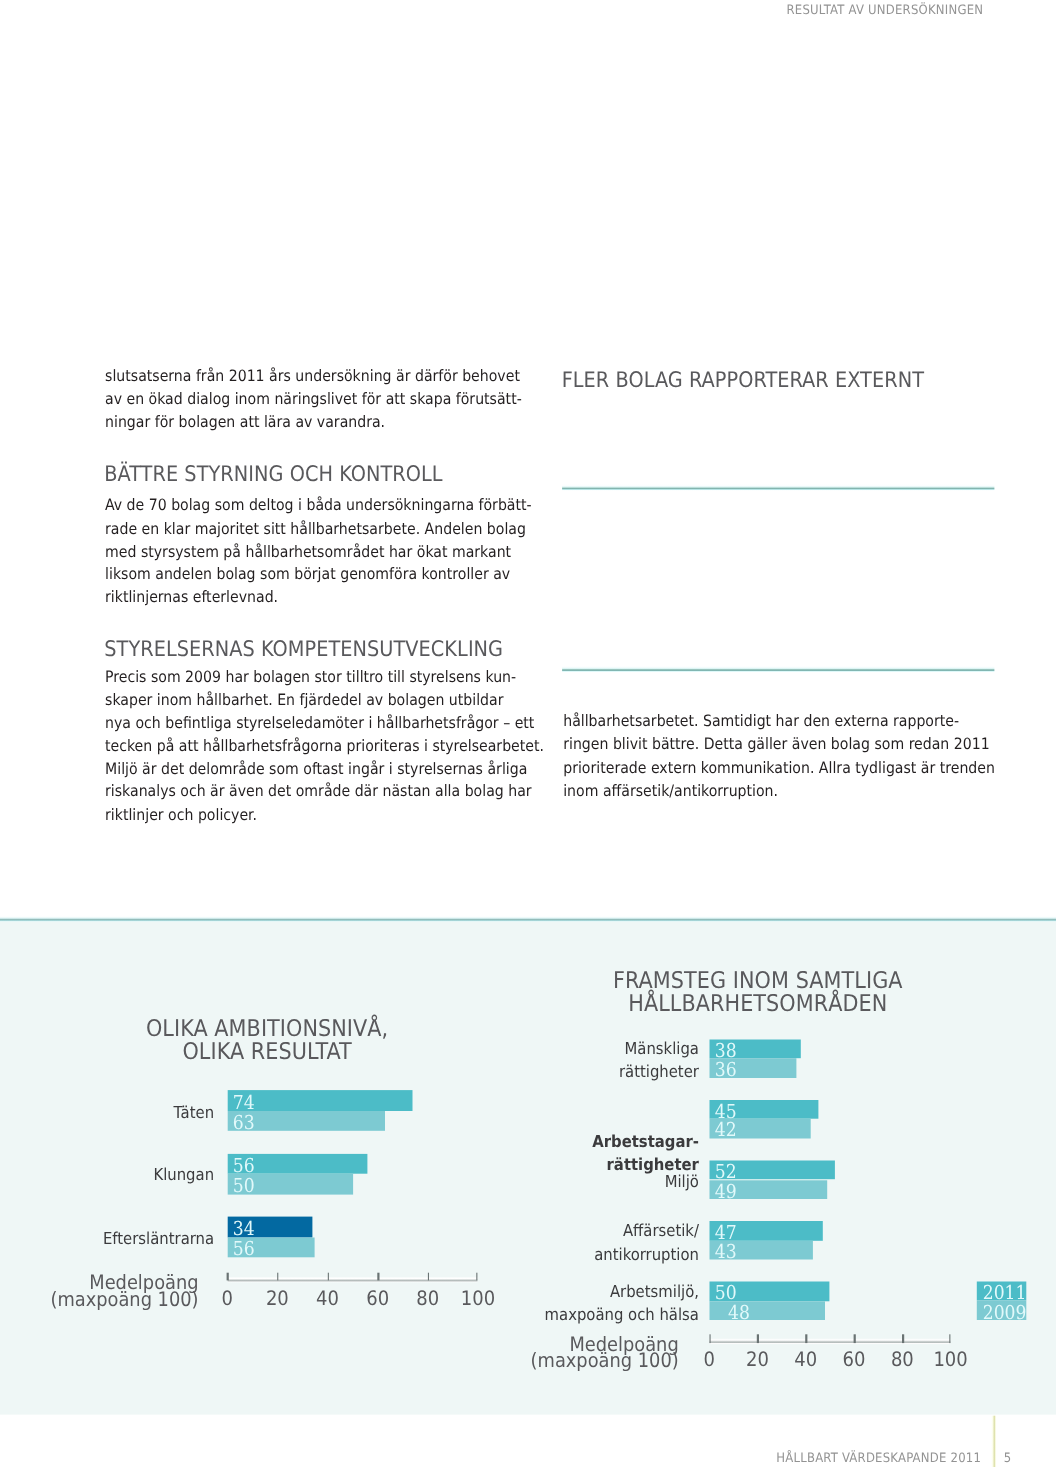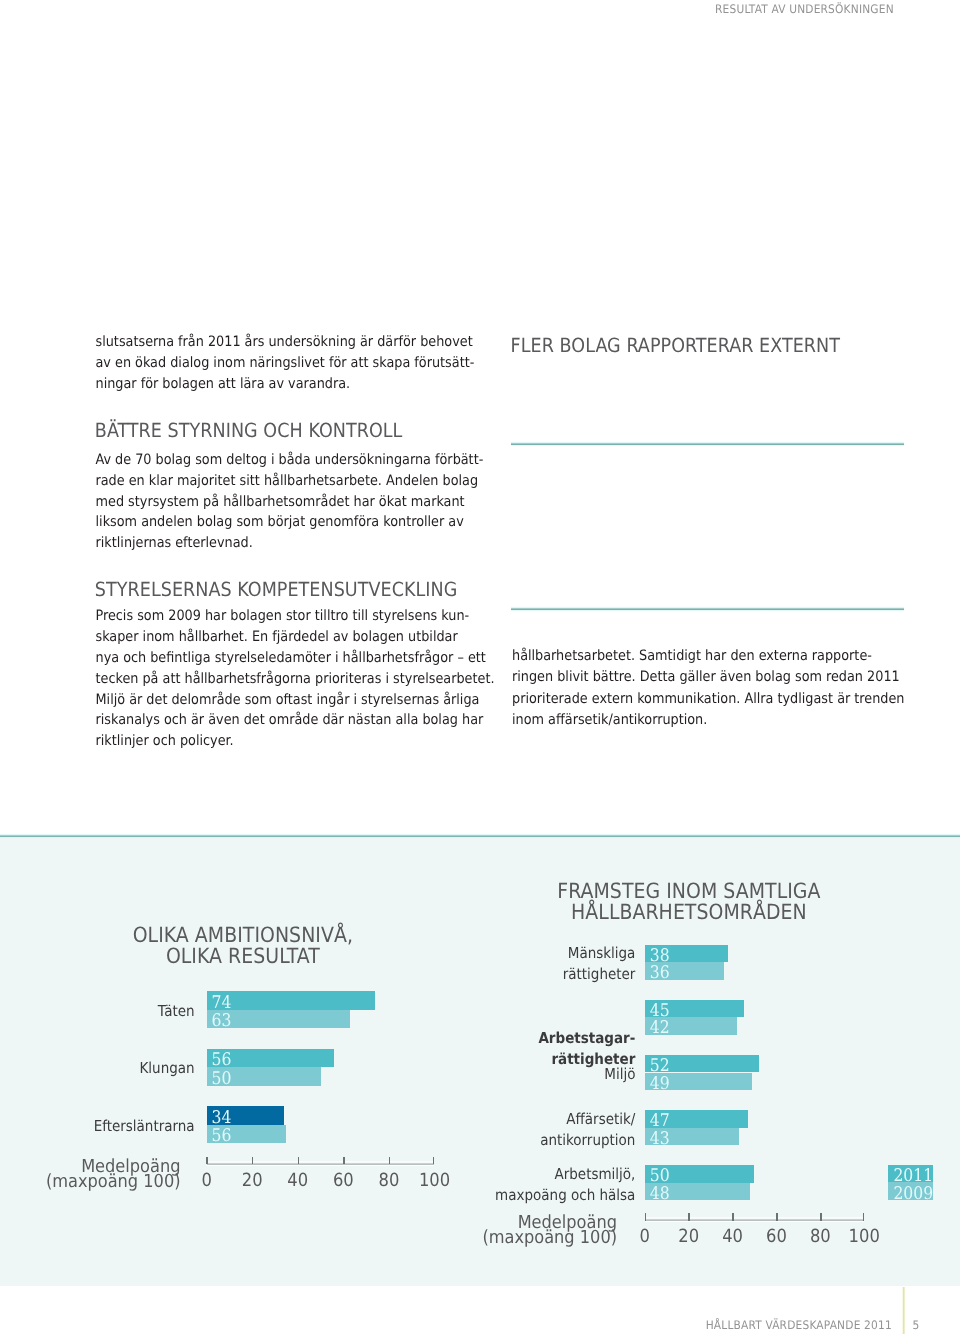--- a/index.html
+++ b/index.html
@@ -160,21 +160,21 @@
       </div>
       <div class="bar" style="left: 644.8px; top: 1127.7px; height: 17.6px; width: 94.342px; background: rgb(125, 202, 210);">
         <span style="top: 1.2px;">43</span>
       </div>
       <div class="cat" style="left: 0px; width: 635.4px; top: 1108.8px;">Affärsetik/
 antikorruption</div>
       <div class="bar" style="left: 644.8px; top: 1165.3px; height: 17.6px; width: 109.7px; background: rgb(76, 188, 199);">
         <span style="top: 1.2px;">50</span>
       </div>
       <div class="bar" style="left: 644.8px; top: 1182.9px; height: 17.6px; width: 105.312px; background: rgb(125, 202, 210);">
-        <span style="top: 1.2px;">48</span>
+        <span style="top: 1.2px; margin-left: 12px;">48</span>
       </div>
       <div class="cat" style="left: 0px; width: 635.4px; top: 1164px;">Arbetsmiljö,
 maxpoäng och hälsa</div>
       <div class="axis" style="left: 644.8px; top: 1217px; width: 219.4px;"></div>
       <div class="tick" style="left: 644.6px; top: 1213.4px;"></div>
       <div class="tlab" style="left: 614.8px; top: 1226px; width: 60px;">0</div>
       <div class="tick" style="left: 688.48px; top: 1213.4px;"></div>
       <div class="tlab" style="left: 658.68px; top: 1226px; width: 60px;">20</div>
       <div class="tick" style="left: 732.36px; top: 1213.4px;"></div>
       <div class="tlab" style="left: 702.56px; top: 1226px; width: 60px;">40</div>

